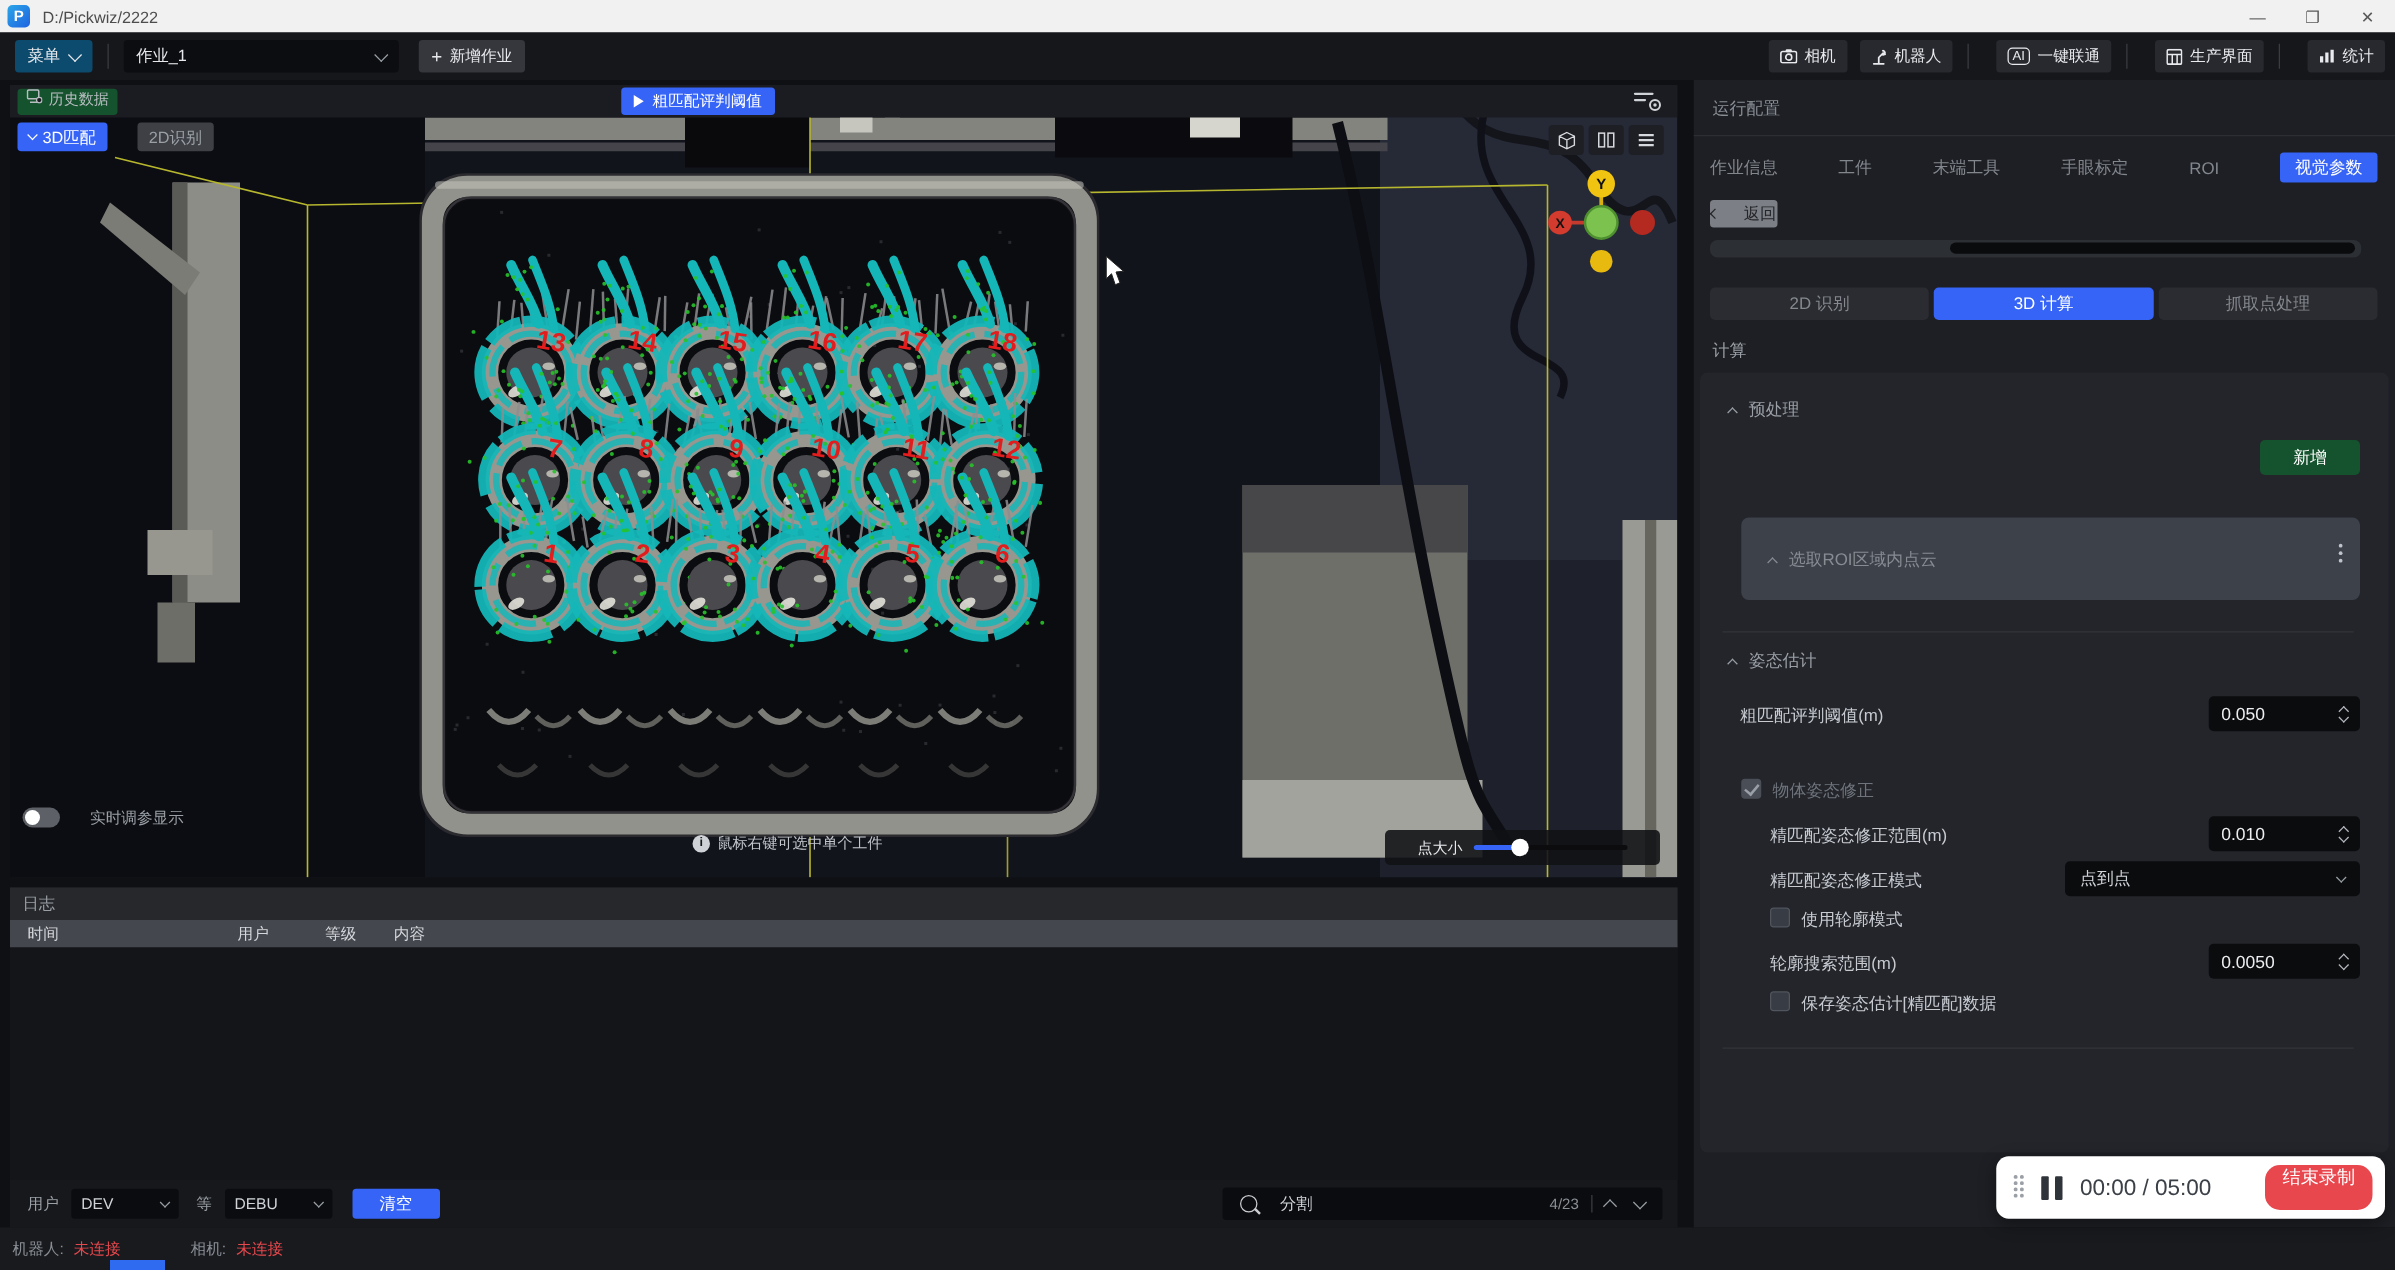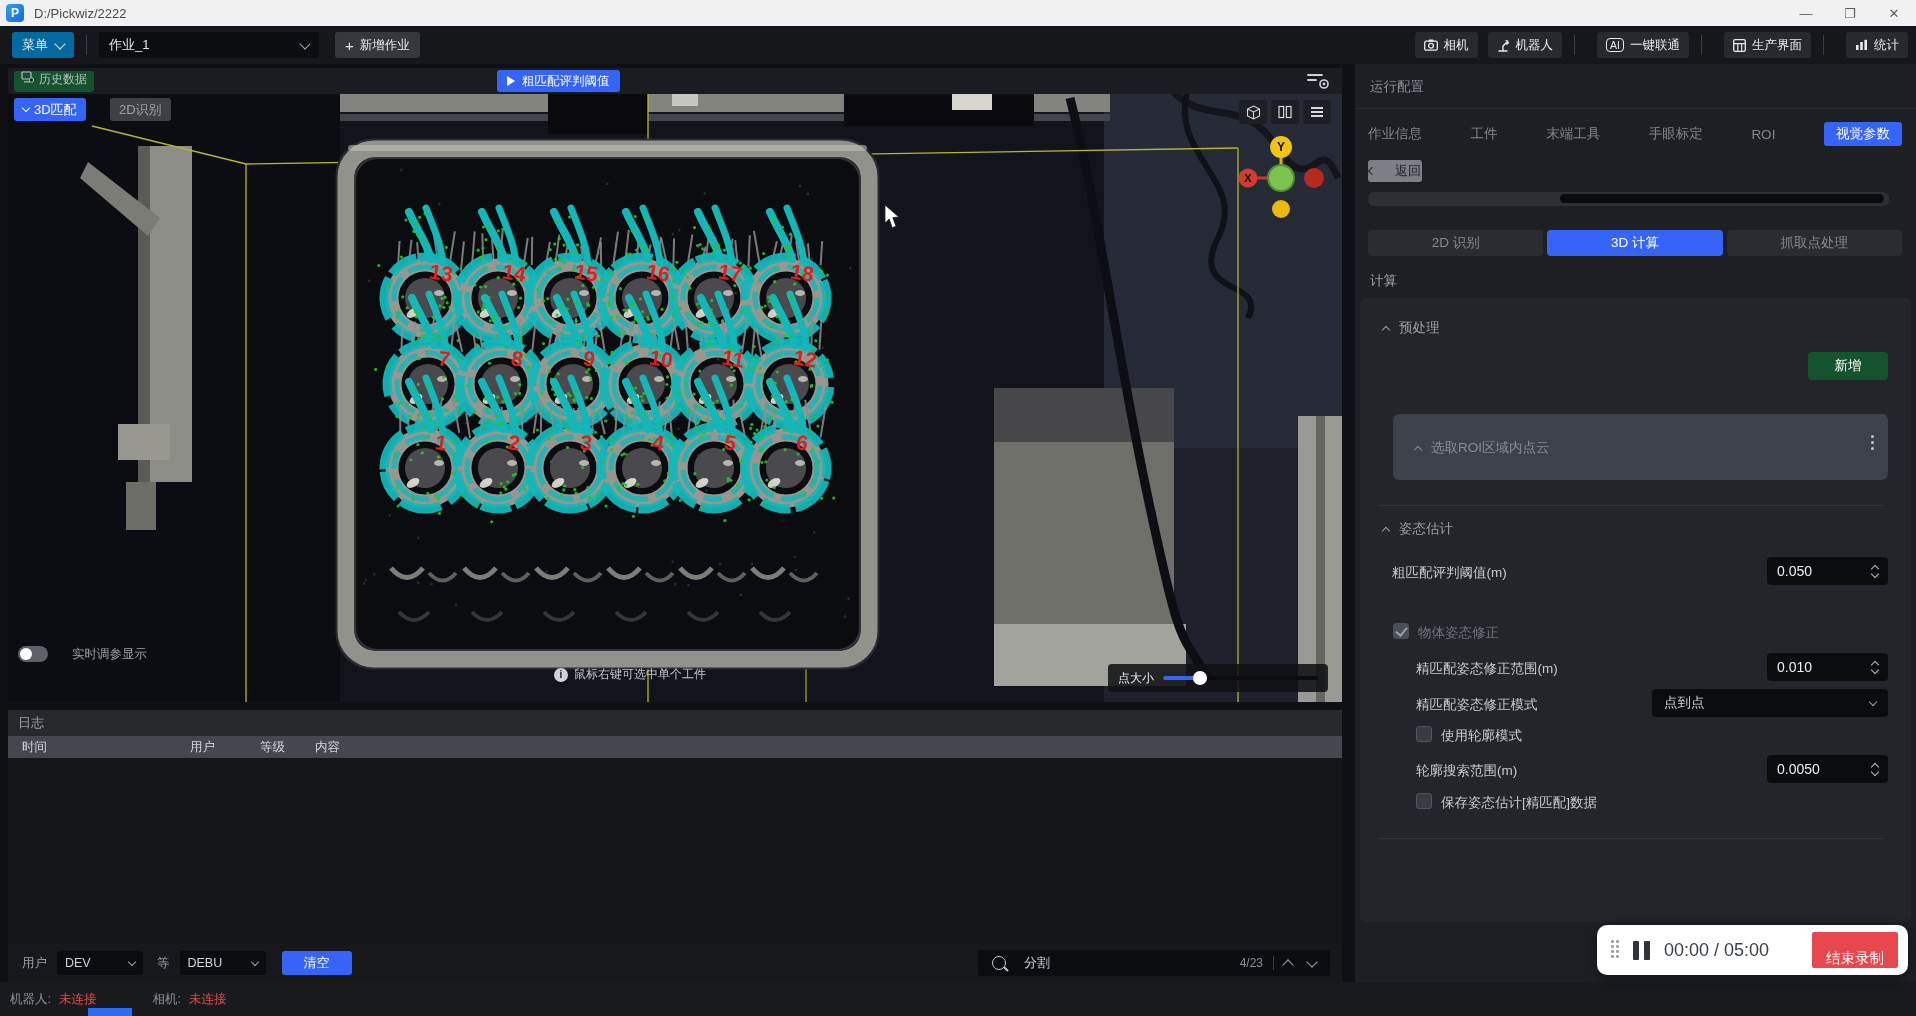--- a/index.html
+++ b/index.html
@@ -7,21 +7,21 @@
        font-family:"Liberation Sans",sans-serif;-webkit-font-smoothing:antialiased}
   
   .titlebar{position:absolute;left:0;top:0;width:1916px;height:26px;background:#f1f1f1;display:flex;align-items:center}
   .logo{width:18px;height:18px;margin-left:6px;border-radius:4px;background:linear-gradient(135deg,#2aa6e8,#1f62e0);
         color:#fff;font-size:12px;font-weight:bold;display:flex;align-items:center;justify-content:center}
   .title-text{margin-left:10px;font-size:13px;color:#4c4c4c}
   .winbtns{margin-left:auto;display:flex;align-items:center;height:100%}
   .winbtn{width:44px;height:100%;display:flex;align-items:center;justify-content:center;color:#5a5a5a;font-size:13px}
   
   .toolbar{position:absolute;left:0;top:26px;width:1916px;height:38px;background:#16171b;display:flex;align-items:center}
-  .menu-btn{margin-left:12px;height:26px;padding:0 10px;background:#0369a1;border-radius:3px;color:#e6e8eb;
+  .menu-btn{margin-left:12px;height:26px;padding:0 10px;background:#0c4a6e;border-radius:3px;color:#e6e8eb;
             font-size:13px;display:flex;align-items:center;gap:8px}
   .tb-vsep{width:1px;height:20px;background:#3a3c42;margin:0 12px}
   .job-select{width:220px;height:26px;background:#0c0d10;border-radius:3px;color:#e6e8eb;font-size:13px;
               display:flex;align-items:center;padding:0 10px;box-sizing:border-box}
   .add-job{margin-left:16px;height:26px;padding:0 10px;background:#35373d;border-radius:3px;color:#e6e8eb;
            font-size:12.5px;display:flex;align-items:center;gap:6px}
   .tb-right{margin-left:auto;display:flex;align-items:center;margin-right:8px}
   .tb-btn{height:26px;padding:0 9px;background:#27292f;border-radius:3px;color:#e8eaed;font-size:12.5px;
           display:flex;align-items:center;gap:6px;margin-left:10px}
   .tb-btn svg{display:block}
@@ -50,21 +50,21 @@
   .scene-svg{position:absolute;left:0;top:0;z-index:1}
   .toggle-row{position:absolute;left:10px;top:578px;display:flex;align-items:flex-start;gap:24px;z-index:6}
   .toggle{width:30px;height:16px;border-radius:9px;background:#5d6066;position:relative}
   .toggle::after{content:"";position:absolute;left:2px;top:2px;width:12px;height:12px;border-radius:50%;background:#fff}
   .toggle-lbl{color:#9aa0a6;font-size:12.5px}
   .hint{position:absolute;left:442px;top:598px;width:360px;text-align:center;color:#c3c7cc;font-size:12px;z-index:6;
         display:flex;align-items:center;justify-content:center;gap:6px}
   .info-i{width:14px;height:14px;border-radius:50%;background:#cfd2d6;color:#17181c;font-size:10px;font-weight:bold;
           display:inline-flex;align-items:center;justify-content:center}
   .pointsize{position:absolute;left:1100px;top:596px;width:220px;height:28px;background:rgba(16,17,20,.88);border-radius:4px;
-             display:flex;align-items:center;padding:0 10px;box-sizing:border-box;gap:9px;z-index:6}
+             display:flex;align-items:center;padding:0 26px;box-sizing:border-box;gap:9px;z-index:6}
   .ps-lbl{color:#e8eaee;font-size:12px;white-space:nowrap}
   .ps-track{position:relative;flex:1;height:4px;border-radius:2px;background:#0c0c0e}
   .ps-fill{position:absolute;left:0;top:0;height:4px;width:36px;border-radius:2px;background:#3664f6}
   .ps-knob{position:absolute;left:30px;top:-5px;width:14px;height:14px;border-radius:50%;background:#fff}
   
   .logpanel{position:absolute;left:8px;top:710px;width:1334px;height:272px;background:#17181c}
   .log-title{position:absolute;left:0;top:0;width:100%;height:26px;background:#26282c;display:flex;align-items:center}
   .log-title span{margin-left:10px;color:#9aa0a6;font-size:13px}
   .log-cols{position:absolute;left:0;top:26px;width:100%;height:22px;background:#45474e}
   .log-cols span{position:absolute;top:3px;color:#d4d7db;font-size:12.5px}
@@ -116,22 +116,22 @@
   .cb.checked::after{content:"";position:absolute;left:4px;top:1px;width:5px;height:9px;
                      border-right:2px solid #9aa0a8;border-bottom:2px solid #9aa0a8;transform:rotate(40deg)}
   
   .recorder{position:absolute;left:1597px;top:925px;width:311px;height:50px;background:#fff;border-radius:10px;
             box-shadow:0 4px 14px rgba(0,0,0,.4);display:flex;align-items:center;z-index:20}
   .drag-dots{margin-left:14px;display:grid;grid-template-columns:repeat(2,5px);grid-auto-rows:5px}
   .drag-dots i{width:2.5px;height:2.5px;border-radius:50%;background:#9aa0a6}
   .pause{margin-left:12px;display:flex;gap:5px}
   .pause i{width:6px;height:19px;background:#2f333a;border-radius:1px}
   .rec-time{margin-left:14px;font-size:18px;color:#3c4148;white-space:nowrap}
-  .stop-btn{margin-left:auto;margin-right:10px;height:36px;padding:0 14px;background:#e8474e;border-radius:2px;color:#fff;
-            font-size:14.5px;display:flex;align-items:flex-end}
+  .stop-btn{margin-left:auto;margin-right:10px;height:36px;padding:0 14px;background:#e8474e;border-radius:12px;color:#fff;
+            font-size:14.5px;display:flex;align-items:flex-start}
   
   .statusbar{position:absolute;left:0;top:982px;width:1916px;height:34px;background:#191a1e;display:flex;align-items:center}
   .sb-lbl{color:#8a8f96;font-size:12.5px}
   .sb-bad{color:#e5484d;font-size:12.5px}
   .taskbar-peek{position:absolute;left:88px;top:1008px;width:44px;height:8px;background:#2e6bf0}
   .mag{width:12px;height:12px;border:1.7px solid #c9ccd1;border-radius:50%;position:relative;display:inline-block}
   .mag::after{content:"";position:absolute;left:10px;top:11px;width:6px;height:1.7px;background:#c9ccd1;transform:rotate(45deg)}
 </style>
 </head>
 <body>

